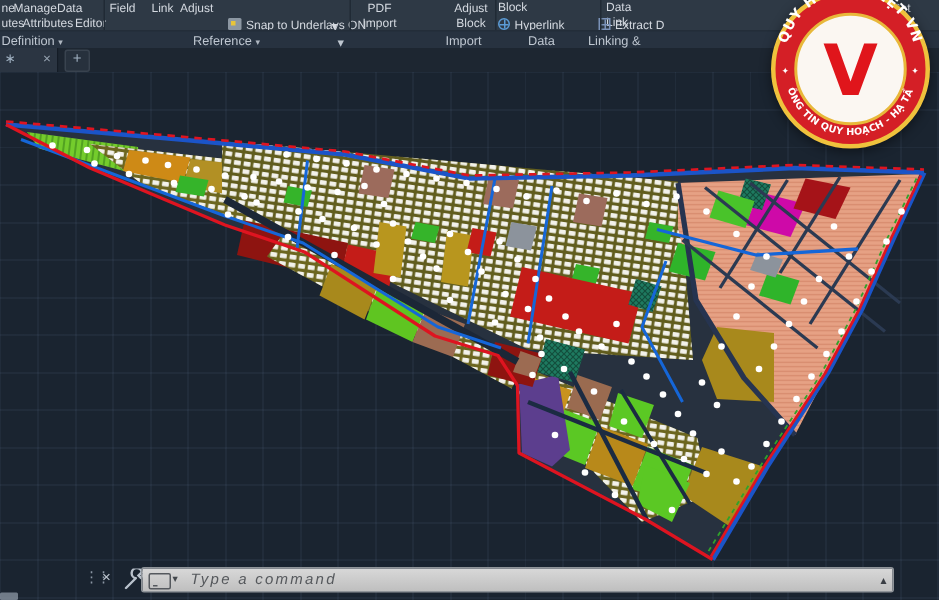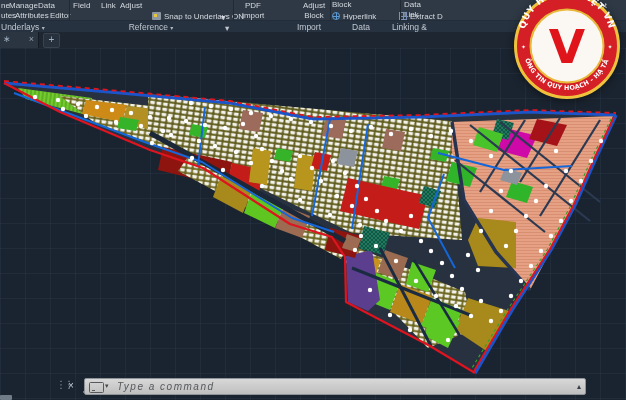--- a/index.html
+++ b/index.html
@@ -37,21 +37,21 @@
     background-image:
       repeating-linear-gradient(to right, rgba(125,150,190,0.07) 0 1px, transparent 1px 25px),
       repeating-linear-gradient(to bottom, rgba(125,150,190,0.07) 0 1px, transparent 1px 25px);}
   #map-svg{position:absolute;left:0;top:0;width:626px;height:400px;z-index:5;pointer-events:none;}
 
   
   .cmdbar{position:absolute;left:56px;top:377px;height:20px;z-index:20;}
   .cmdbar .handle{position:absolute;left:0;top:2px;font-size:10px;color:#8B96A4;letter-spacing:-2px;}
   .cmdbar .x{position:absolute;left:12px;top:3px;font-size:10px;color:#C2CAD4;}
   .cmdbar .wrench{position:absolute;left:26px;top:2px;}
-  .cmdfield{position:absolute;left:28px;top:1px;width:502px;height:17px;border:1px solid #8F9499;border-radius:2px;
+  .cmdfield{position:absolute;left:38px;top:1px;width:502px;height:17px;border:1px solid #8F9499;border-radius:2px;
             background:linear-gradient(#D8D8D8,#BFBFBF);box-sizing:border-box;}
   .cmdicon{position:absolute;left:4px;top:3px;width:13px;height:9px;border:1px solid #55595E;border-radius:1.5px;}
   .cmdicon:after{content:"";position:absolute;left:1.5px;bottom:1px;width:3.5px;height:1.5px;background:#55595E;}
   .cmdcaret{position:absolute;left:20px;top:3px;font-size:7px;color:#44484D;}
   .cmdprompt{position:absolute;left:32px;top:2px;font-size:10px;font-style:italic;color:#55585C;letter-spacing:1.5px;}
   .cmdup{position:absolute;right:4px;top:3px;font-size:8px;color:#3A3E44;}
 
   .corner-chip{position:absolute;left:0;top:395px;width:12px;height:5px;background:#8D98A6;opacity:.75;z-index:15;border-radius:1px;}
 
   
@@ -95,21 +95,21 @@
     <span class="txt" style="left:595px;top:1px">Set</span>
     <span class="txt" style="left:591px;top:16px">ation</span>
 
     <div class="vdiv" style="left:69px"></div>
     <div class="vdiv" style="left:233px"></div>
     <div class="vdiv" style="left:330px"></div>
     <div class="vdiv" style="left:400px"></div>
     <div class="vdiv" style="left:585px"></div>
 
     <div class="panelstrip">
-      <span class="plabel" style="left:1px"><span>Underlays</span> <span class="caret">▾</span></span>
+      <span class="plabel" style="left:1px"><span>Definition</span> <span class="caret">▾</span></span>
       <span class="plabel ctr" style="left:151px"><span>Reference</span> <span class="caret">▾</span></span>
       <span class="plabel caret" style="left:225px;top:2px">▾</span>
       <span class="plabel ctr" style="left:309px">Import</span>
       <span class="plabel ctr" style="left:361px">Data</span>
       <span class="plabel" style="left:392px">Linking &amp;</span>
     </div>
   </div>
 
   <div class="tabbar">
     <div class="ftab">

